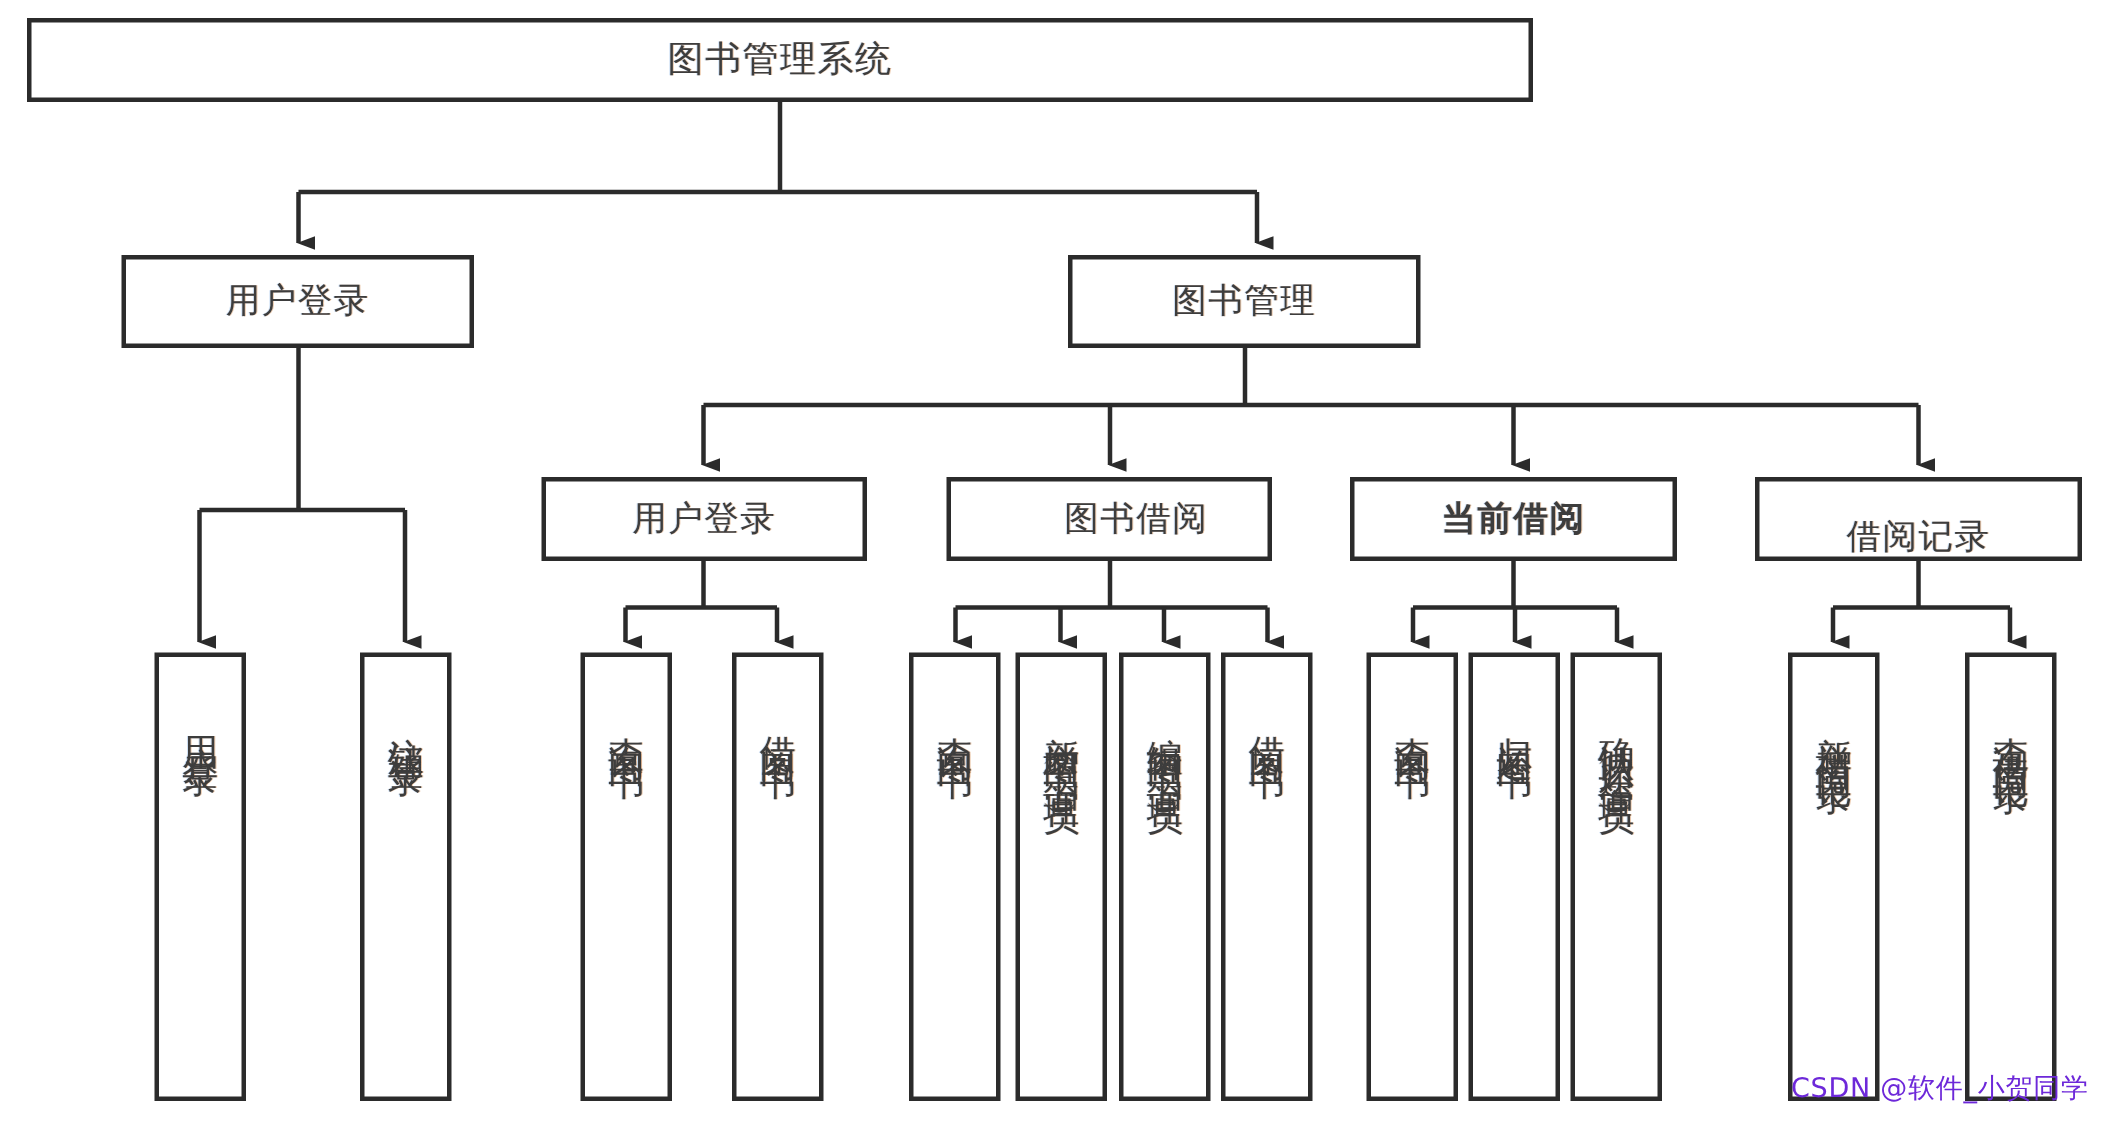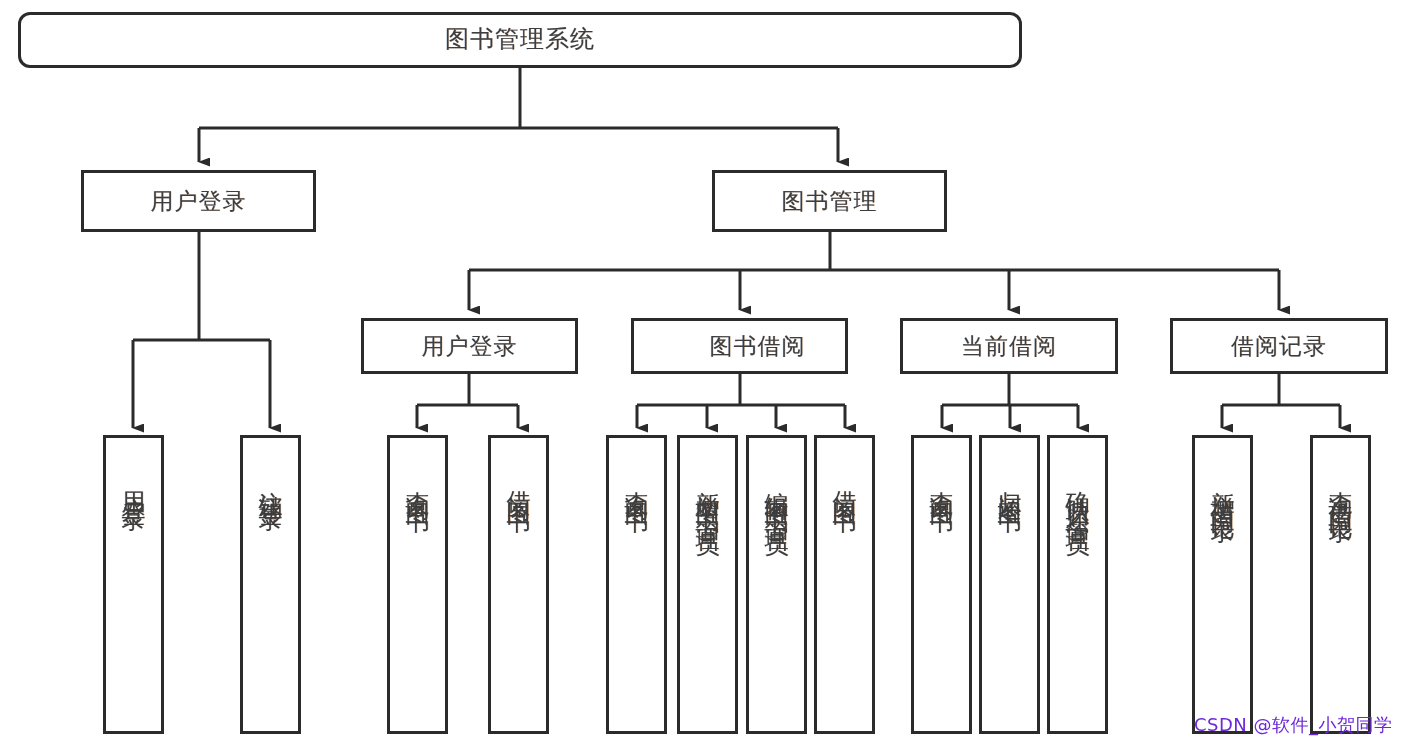--- a/index.html
+++ b/index.html
@@ -101,41 +101,41 @@
       <path d="M1010,405 L1010,428" marker-end="url(#arrow)"></path>
       <path d="M1078,405 L1078,428" marker-end="url(#arrow)"></path>
 
       <path d="M1279,374 L1279,405"></path>
       <path d="M1222,405 L1340,405"></path>
       <path d="M1222,405 L1222,428" marker-end="url(#arrow)"></path>
       <path d="M1340,405 L1340,428" marker-end="url(#arrow)"></path>
     </g>
   </svg>
 
-  <div class="node root" style="left:18px;top:12px;width:1004px;height:56px;border-radius:12px;">
+  <div class="node root" style="left:18px;top:12px;width:1004px;height:56px;">
     <span class="lbl">图书管理系统</span>
   </div>
 
   <div class="node" style="left:81px;top:170px;width:235px;height:62px;">
     <span class="lbl">用户登录</span>
   </div>
   <div class="node" style="left:712px;top:170px;width:235px;height:62px;">
     <span class="lbl">图书管理</span>
   </div>
 
   <div class="node" style="left:361px;top:318px;width:217px;height:56px;">
     <span class="lbl">用户登录</span>
   </div>
   <div class="node" style="left:631px;top:318px;width:217px;height:56px;padding-left:36px;">
     <span class="lbl">图书借阅</span>
   </div>
-  <div class="node" style="left:900px;top:318px;width:218px;height:56px;">
+  <div class="node" style="left:900px;top:318px;width:218px;height:56px;font-weight:bold;">
     <span class="lbl">当前借阅</span>
   </div>
-  <div class="node" style="left:1170px;top:318px;width:218px;height:56px;">
+  <div class="node" style="left:1170px;top:318px;width:218px;height:56px;align-items:flex-end;">
     <span class="lbl">借阅记录</span>
   </div>
 
   <div class="node vert" style="left:103px;top:435px;width:61px;height:299px;">
     <span class="lbl">用户登录</span>
   </div>
   <div class="node vert" style="left:240px;top:435px;width:61px;height:299px;">
     <span class="lbl">注销登录</span>
   </div>
 

